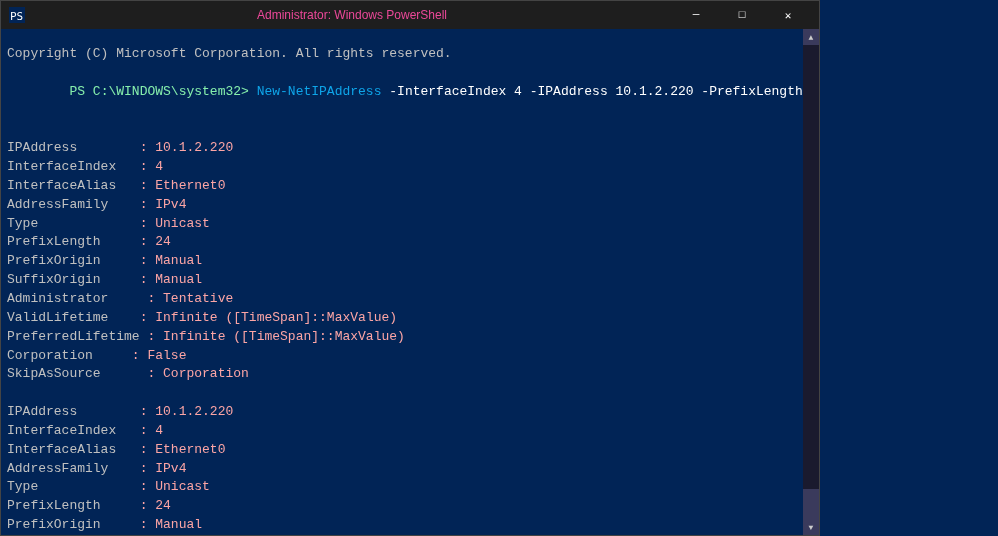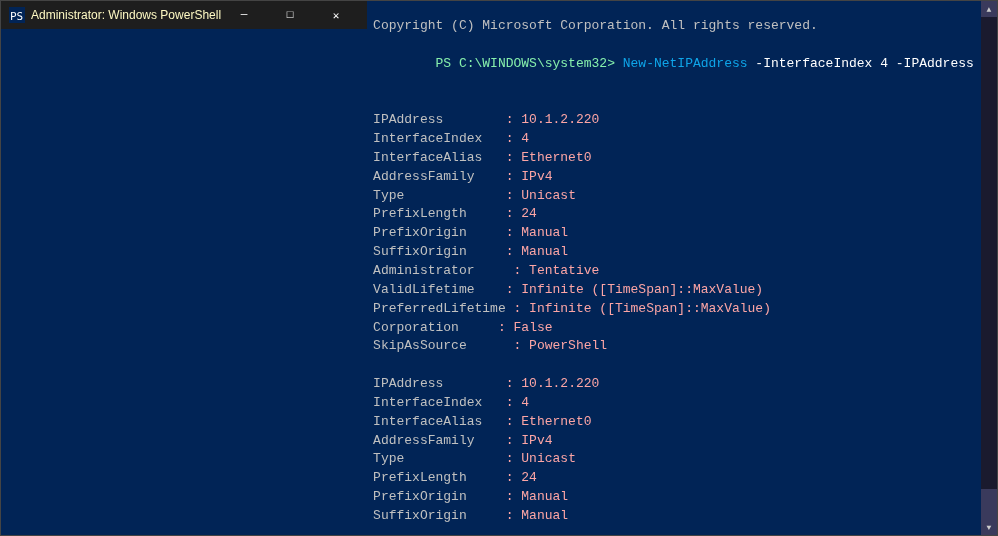--- a/index.html
+++ b/index.html
@@ -8,24 +8,24 @@
       width: 998px;
       height: 536px;
       overflow: hidden;
       font-family: 'Consolas', 'Courier New', monospace;
       font-size: 13px;
       background: #012456;
       color: #c0c0c0;
     }
 
     .window {
-      width: 998px;
+      width: 820px;
       height: 536px;
       display: flex;
-      flex-direction: row;
+      flex-direction: column;
       border: 1px solid #444;
     }
 
     .title-bar {
       background: #1e1e1e;
       height: 28px;
       display: flex;
       align-items: center;
       padding: 0 8px;
       flex-shrink: 0;
@@ -42,21 +42,21 @@
       flex-shrink: 0;
     }
 
     .title-bar-icon svg {
       width: 16px;
       height: 16px;
     }
 
     .title-bar-text {
       flex: 1;
-      color: #fef9c3;
+      color: #ec4899;
       font-family: 'Segoe UI', Arial, sans-serif;
       font-size: 12px;
       text-align: center;
     }
 
     .title-bar-controls {
       display: flex;
       gap: 0;
     }
 
@@ -204,21 +204,21 @@
         <span class="line"><span class="field-name">InterfaceAlias</span><span class="field-name">   </span><span class="field-value">: Ethernet0</span></span>
         <span class="line"><span class="field-name">AddressFamily</span><span class="field-name">    </span><span class="field-value">: IPv4</span></span>
         <span class="line"><span class="field-name">Type</span><span class="field-name">             </span><span class="field-value">: Unicast</span></span>
         <span class="line"><span class="field-name">PrefixLength</span><span class="field-name">     </span><span class="field-value">: 24</span></span>
         <span class="line"><span class="field-name">PrefixOrigin</span><span class="field-name">     </span><span class="field-value">: Manual</span></span>
         <span class="line"><span class="field-name">SuffixOrigin</span><span class="field-name">     </span><span class="field-value">: Manual</span></span>
         <span class="line"><span class="field-name">Administrator</span><span class="field-name">     </span><span class="field-value">: Tentative</span></span>
         <span class="line"><span class="field-name">ValidLifetime</span><span class="field-name">    </span><span class="field-value">: Infinite ([TimeSpan]::MaxValue)</span></span>
         <span class="line"><span class="field-name">PreferredLifetime</span><span class="field-name"> </span><span class="field-value">: Infinite ([TimeSpan]::MaxValue)</span></span>
         <span class="line"><span class="field-name">Corporation</span><span class="field-name">     </span><span class="field-value">: False</span></span>
-        <span class="line"><span class="field-name">SkipAsSource</span><span class="field-name">      </span><span class="field-value">: PowerShell</span></span>
+        <span class="line"><span class="field-name">SkipAsSource</span><span class="field-name">      </span><span class="field-value">: Corporation</span></span>
       </div>
 
       <span class="empty-line"></span>
 
       <div>
         <span class="line"><span class="field-name">IPAddress</span><span class="field-name">        </span><span class="field-value">: 10.1.2.220</span></span>
         <span class="line"><span class="field-name">InterfaceIndex</span><span class="field-name">   </span><span class="field-value">: 4</span></span>
         <span class="line"><span class="field-name">InterfaceAlias</span><span class="field-name">   </span><span class="field-value">: Ethernet0</span></span>
         <span class="line"><span class="field-name">AddressFamily</span><span class="field-name">    </span><span class="field-value">: IPv4</span></span>
         <span class="line"><span class="field-name">Type</span><span class="field-name">             </span><span class="field-value">: Unicast</span></span>

